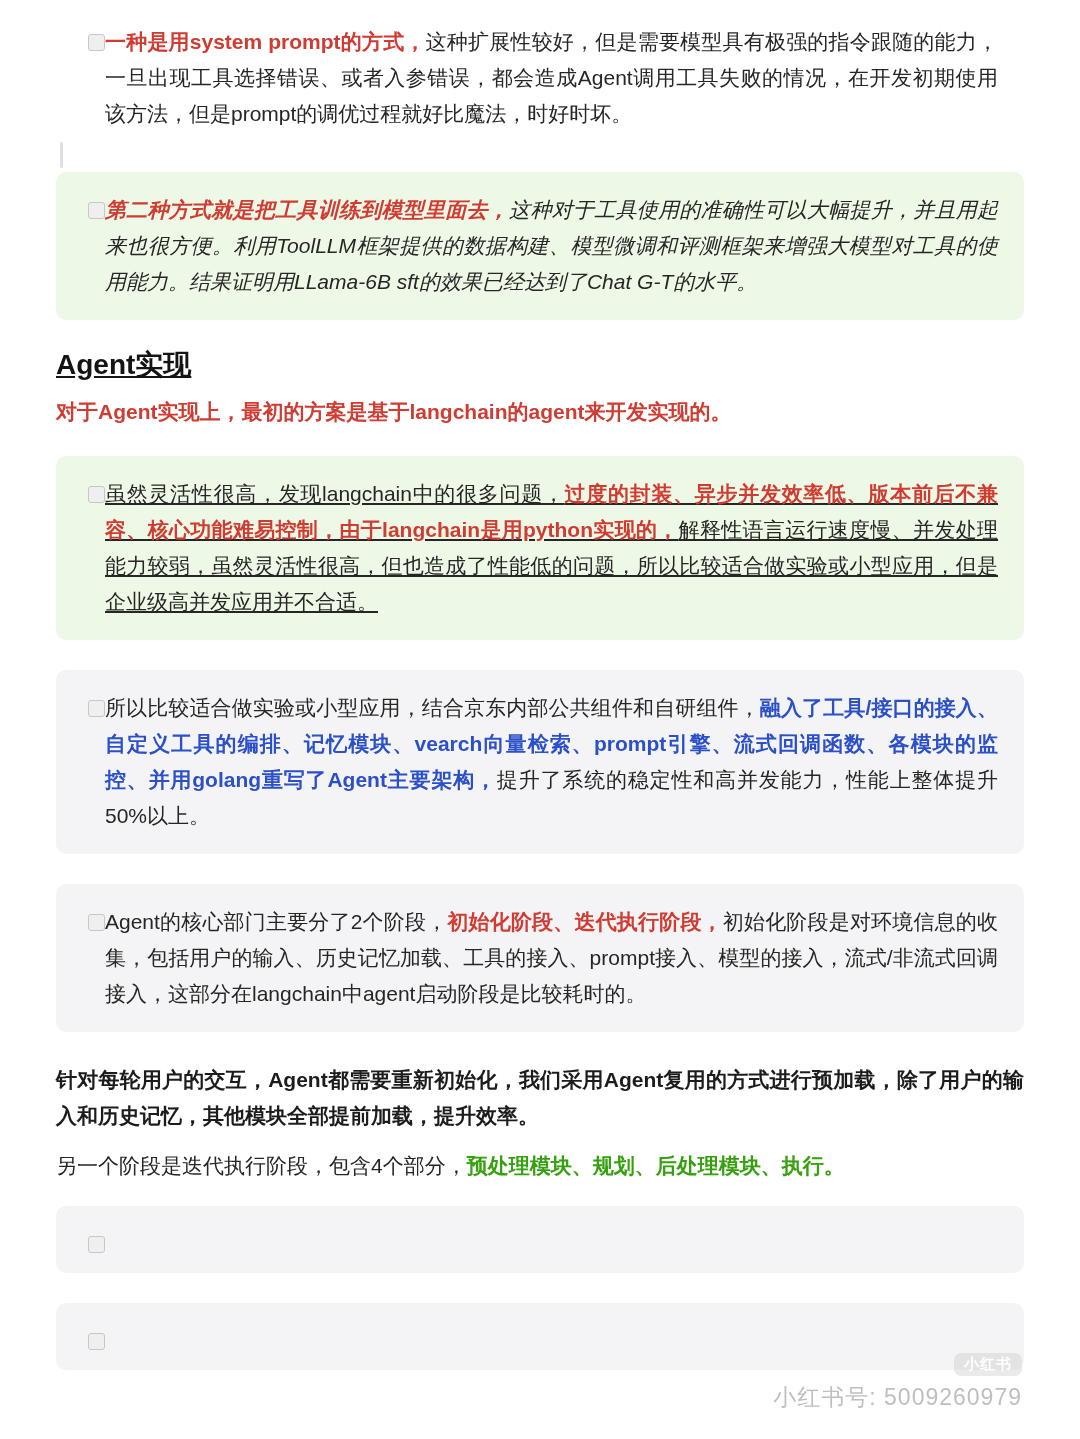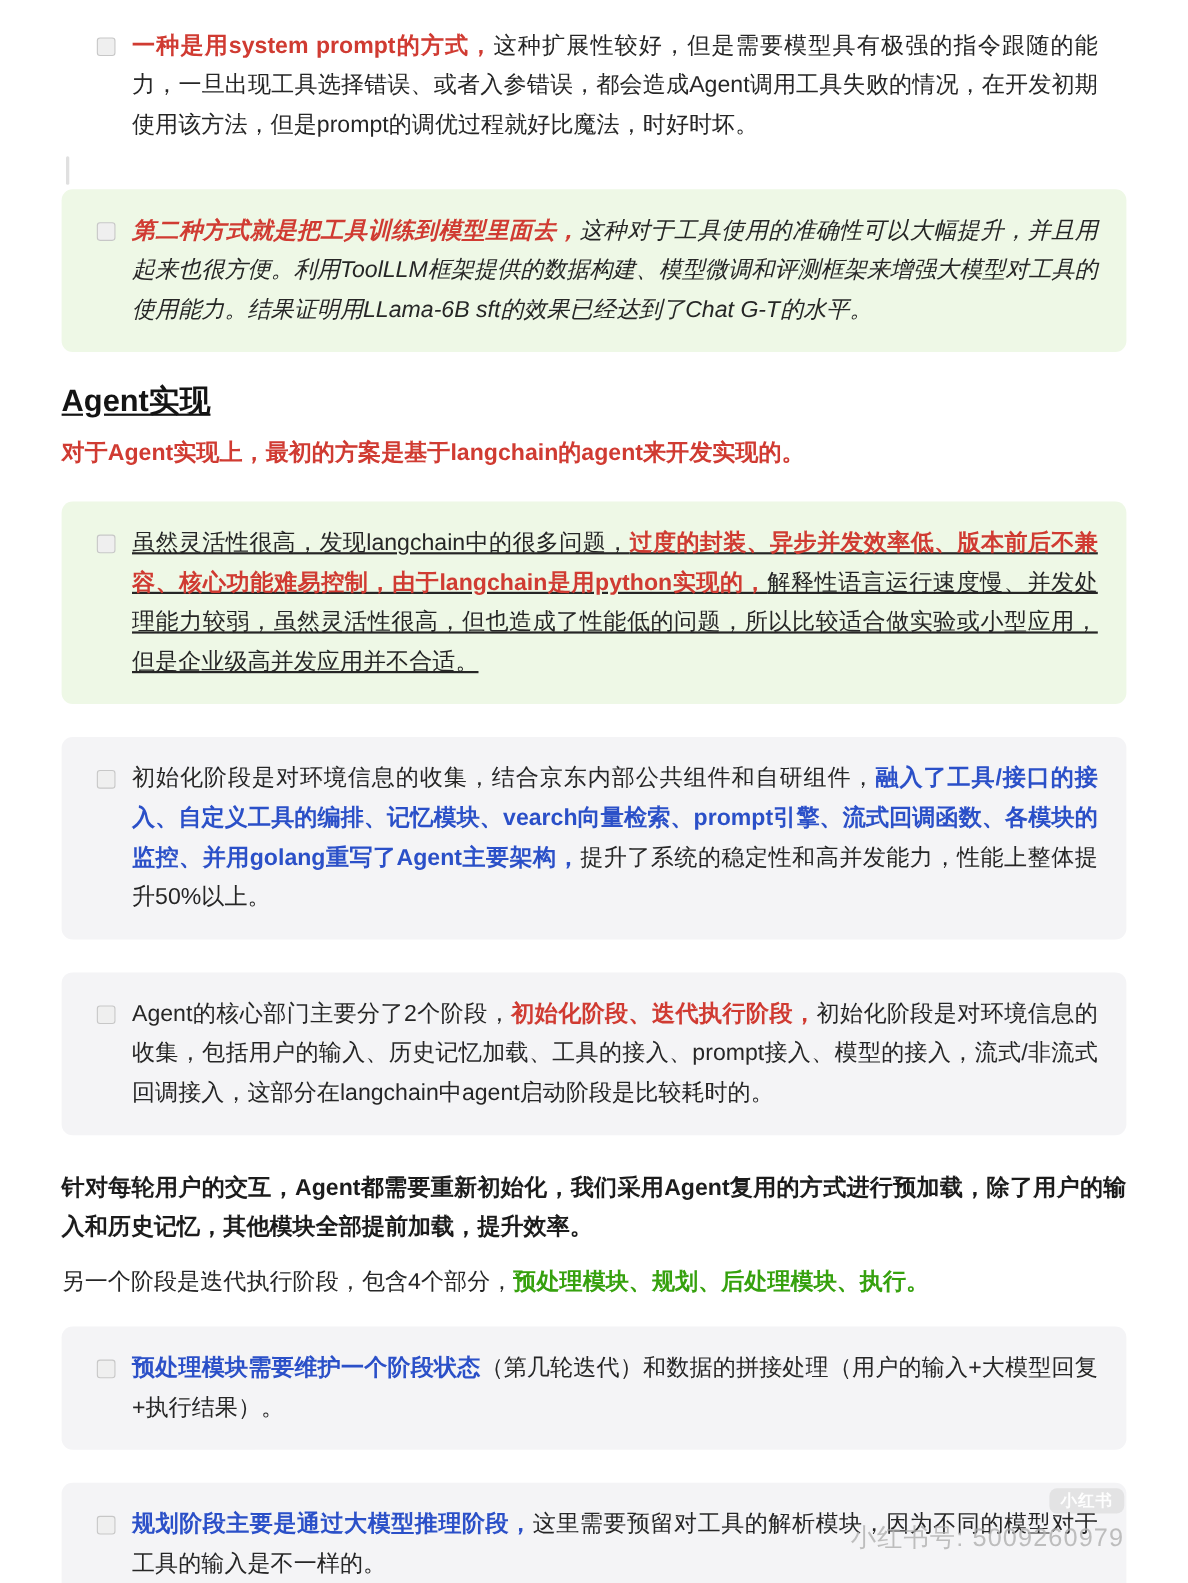--- a/index.html
+++ b/index.html
@@ -14,21 +14,21 @@
   html,body{width:1080px;}
   body{
     height:1439px;
     overflow:hidden;
     background:#ffffff;
     color:var(--body-text);
     font-family:"Liberation Sans","DejaVu Sans",sans-serif;
     position:relative;
   }
   .page{padding:24px 56px 0 56px;}
-  .todo{display:flex;gap:15px;align-items:flex-start;}
+  .todo{display:flex;align-items:flex-start;}
   .todo.boxed{border-radius:10px;padding:20px 26px 20px 32px;}
   .todo.plain{padding:0 26px 0 32px;}
   .surface-green{background:var(--green-box-bg);}
   .surface-gray{background:var(--gray-box-bg);}
   .checkbox{
     flex:0 0 auto;width:17px;height:17px;margin-top:10px;
     border:1.5px solid #c7c7c7;background:#efefef;border-radius:3px;
   }
   .todo-text,.para{font-size:21px;line-height:36px;text-align:justify;}
   .seg{color:var(--body-text);}
@@ -78,40 +78,38 @@
 
   <p class="para mt10"><span class="seg red">对于Agent实现上，最初的方案是基于langchain的agent来开发实现的。</span></p>
 
   <section class="todo boxed surface-green mt26">
     <span class="checkbox"></span>
     <p class="todo-text"><span class="seg">虽然灵活性很高，发现langchain中的很多问题，</span><span class="seg red">过度的封装、异步并发效率低、版本前后不兼容、核心功能难易控制，由于langchain是用python实现的，</span><span class="seg">解释性语言运行速度慢、并发处理能力较弱，虽然灵活性很高，但也造成了性能低的问题，所以比较适合做实验或小型应用，但是企业级高并发应用并不合适。</span></p>
   </section>
 
   <section class="todo boxed surface-gray mt30">
     <span class="checkbox"></span>
-    <p class="todo-text"><span class="seg">初始化阶段是对环境信息的收集，结合京东内部公共组件和自研组件，</span><span class="seg blue">融入了工具/接口的接入、自定义工具的编排、记忆模块、vearch向量检索、prompt引擎、流式回调函数、各模块的监控、并用golang重写了Agent主要架构，</span><span class="seg">提升了系统的稳定性和高并发能力，性能上整体提升50%以上。</span></p>
+    <p class="todo-text"><span class="seg">所以比较适合做实验或小型应用，结合京东内部公共组件和自研组件，</span><span class="seg blue">融入了工具/接口的接入、自定义工具的编排、记忆模块、vearch向量检索、prompt引擎、流式回调函数、各模块的监控、并用golang重写了Agent主要架构，</span><span class="seg">提升了系统的稳定性和高并发能力，性能上整体提升50%以上。</span></p>
   </section>
 
   <section class="todo boxed surface-gray mt30">
     <span class="checkbox"></span>
     <p class="todo-text"><span class="seg">Agent的核心部门主要分了2个阶段，</span><span class="seg red">初始化阶段、迭代执行阶段，</span><span class="seg">初始化阶段是对环境信息的收集，包括用户的输入、历史记忆加载、工具的接入、prompt接入、模型的接入，流式/非流式回调接入，这部分在langchain中agent启动阶段是比较耗时的。</span></p>
   </section>
 
   <p class="para mt30"><span class="seg bold">针对每轮用户的交互，Agent都需要重新初始化，我们采用Agent复用的方式进行预加载，除了用户的输入和历史记忆，其他模块全部提前加载，提升效率。</span></p>
 
   <p class="para mt14"><span class="seg">另一个阶段是迭代执行阶段，包含4个部分，</span><span class="seg green">预处理模块、规划、后处理模块、执行。</span></p>
 
   <section class="todo boxed surface-gray mt22">
     <span class="checkbox"></span>
-    <p class="todo-text"><span class="seg blue">预处理模块需要维护一个阶段状态</span><span class="seg">（第几轮迭代）和数据的拼接处理（用户的输入+大模型回复+执行结果）。</span></p>
   </section>
 
   <section class="todo boxed surface-gray mt30">
     <span class="checkbox"></span>
-    <p class="todo-text"><span class="seg blue">规划阶段主要是通过大模型推理阶段，</span><span class="seg">这里需要预留对工具的解析模块，因为不同的模型对于工具的输入是不一样的。</span></p>
   </section>
 
 </div>
 
 <div class="margin-mark"></div>
 
 <div class="watermark">
   <div class="wm-badge">小红书</div>
   <div class="wm-id">小红书号: 5009260979</div>
 </div>

